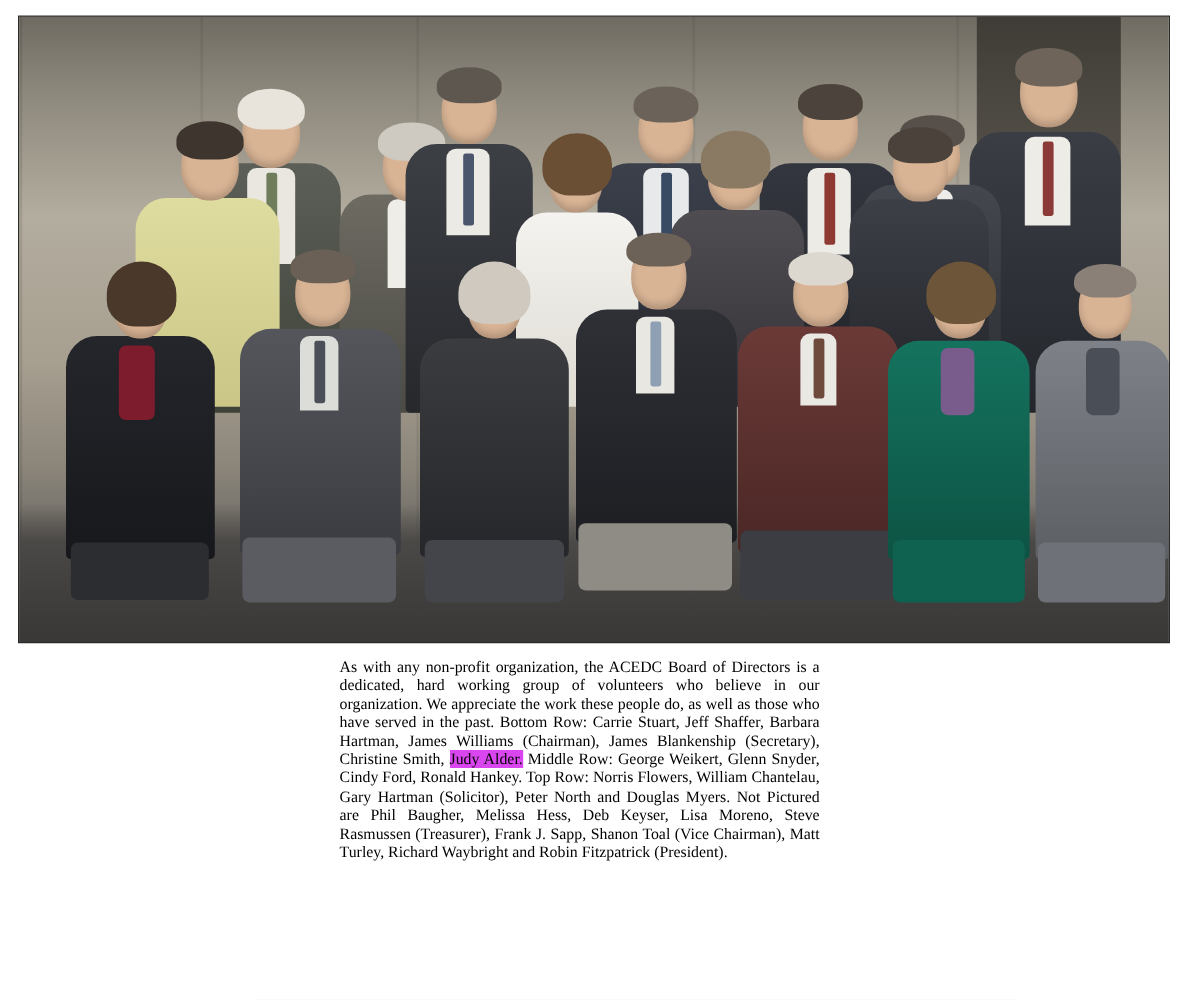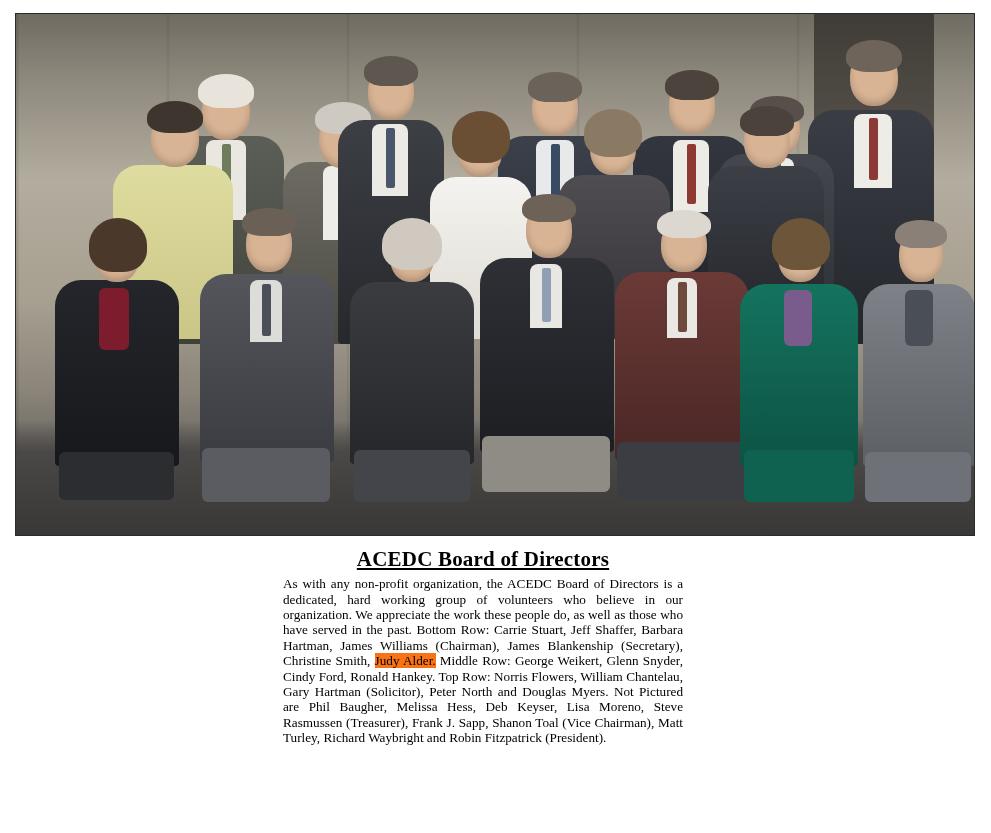--- a/index.html
+++ b/index.html
@@ -115,21 +115,21 @@
   }
   .caption-body {
     font-family: "Liberation Serif", serif;
     font-size: 13.2px;
     line-height: 15.4px;
     color: #000;
     text-align: justify;
     margin: 0;
   }
   .hl {
-    background: #f97316;
+    background: #d946ef;
     box-decoration-break: clone;
     -webkit-box-decoration-break: clone;
   }
   .source-line {
     position: absolute;
     left: 0;
     right: 0;
     top: 790px;
     text-align: center;
     font-family: "Liberation Serif", serif;
@@ -288,18 +288,17 @@
         <div class="body" style="left:2px;top:82px;width:112px;height:182px;background:linear-gradient(to bottom,#7e8288,#5c5f64);"></div>
         <div class="shirt" style="left:44px;top:88px;width:28px;height:56px;background:#4a4f57;border-radius:6px;"></div>
         <div class="head" style="left:38px;top:26px;width:44px;height:54px;"></div>
         <div class="hair" style="left:34px;top:18px;width:52px;height:28px;background:#8a8078;"></div>
         <div style="position:absolute;left:4px;top:250px;width:106px;height:50px;background:#6e7177;border-radius:6px;"></div>
       </div>
     </div>
   </div>
 
   <div class="caption-block">
-    <h1 class="caption-title">ACEDC Board of Directors</h1>
     <p class="caption-body"><span>As with any non-profit organization, the ACEDC Board of Directors is a dedicated, hard working group of volunteers who believe in our organization. We appreciate the work these people do, as well as those who have served in the past. Bottom Row: Carrie Stuart, Jeff Shaffer, Barbara Hartman, James Williams (Chairman), James Blankenship (Secretary), Christine Smith, </span><span class="hl">Judy Alder.</span><span> Middle Row: George Weikert, Glenn Snyder, Cindy Ford, Ronald Hankey. Top Row: Norris Flowers, William Chantelau, Gary Hartman (Solicitor), Peter North and Douglas Myers. Not Pictured are Phil Baugher, Melissa Hess, Deb Keyser, Lisa Moreno, Steve Rasmussen (Treasurer), Frank J. Sapp, Shanon Toal (Vice Chairman), Matt Turley, Richard Waybright and Robin Fitzpatrick (President).</span></p>
   </div>
 
 
 </div>
 
 </body></html>

